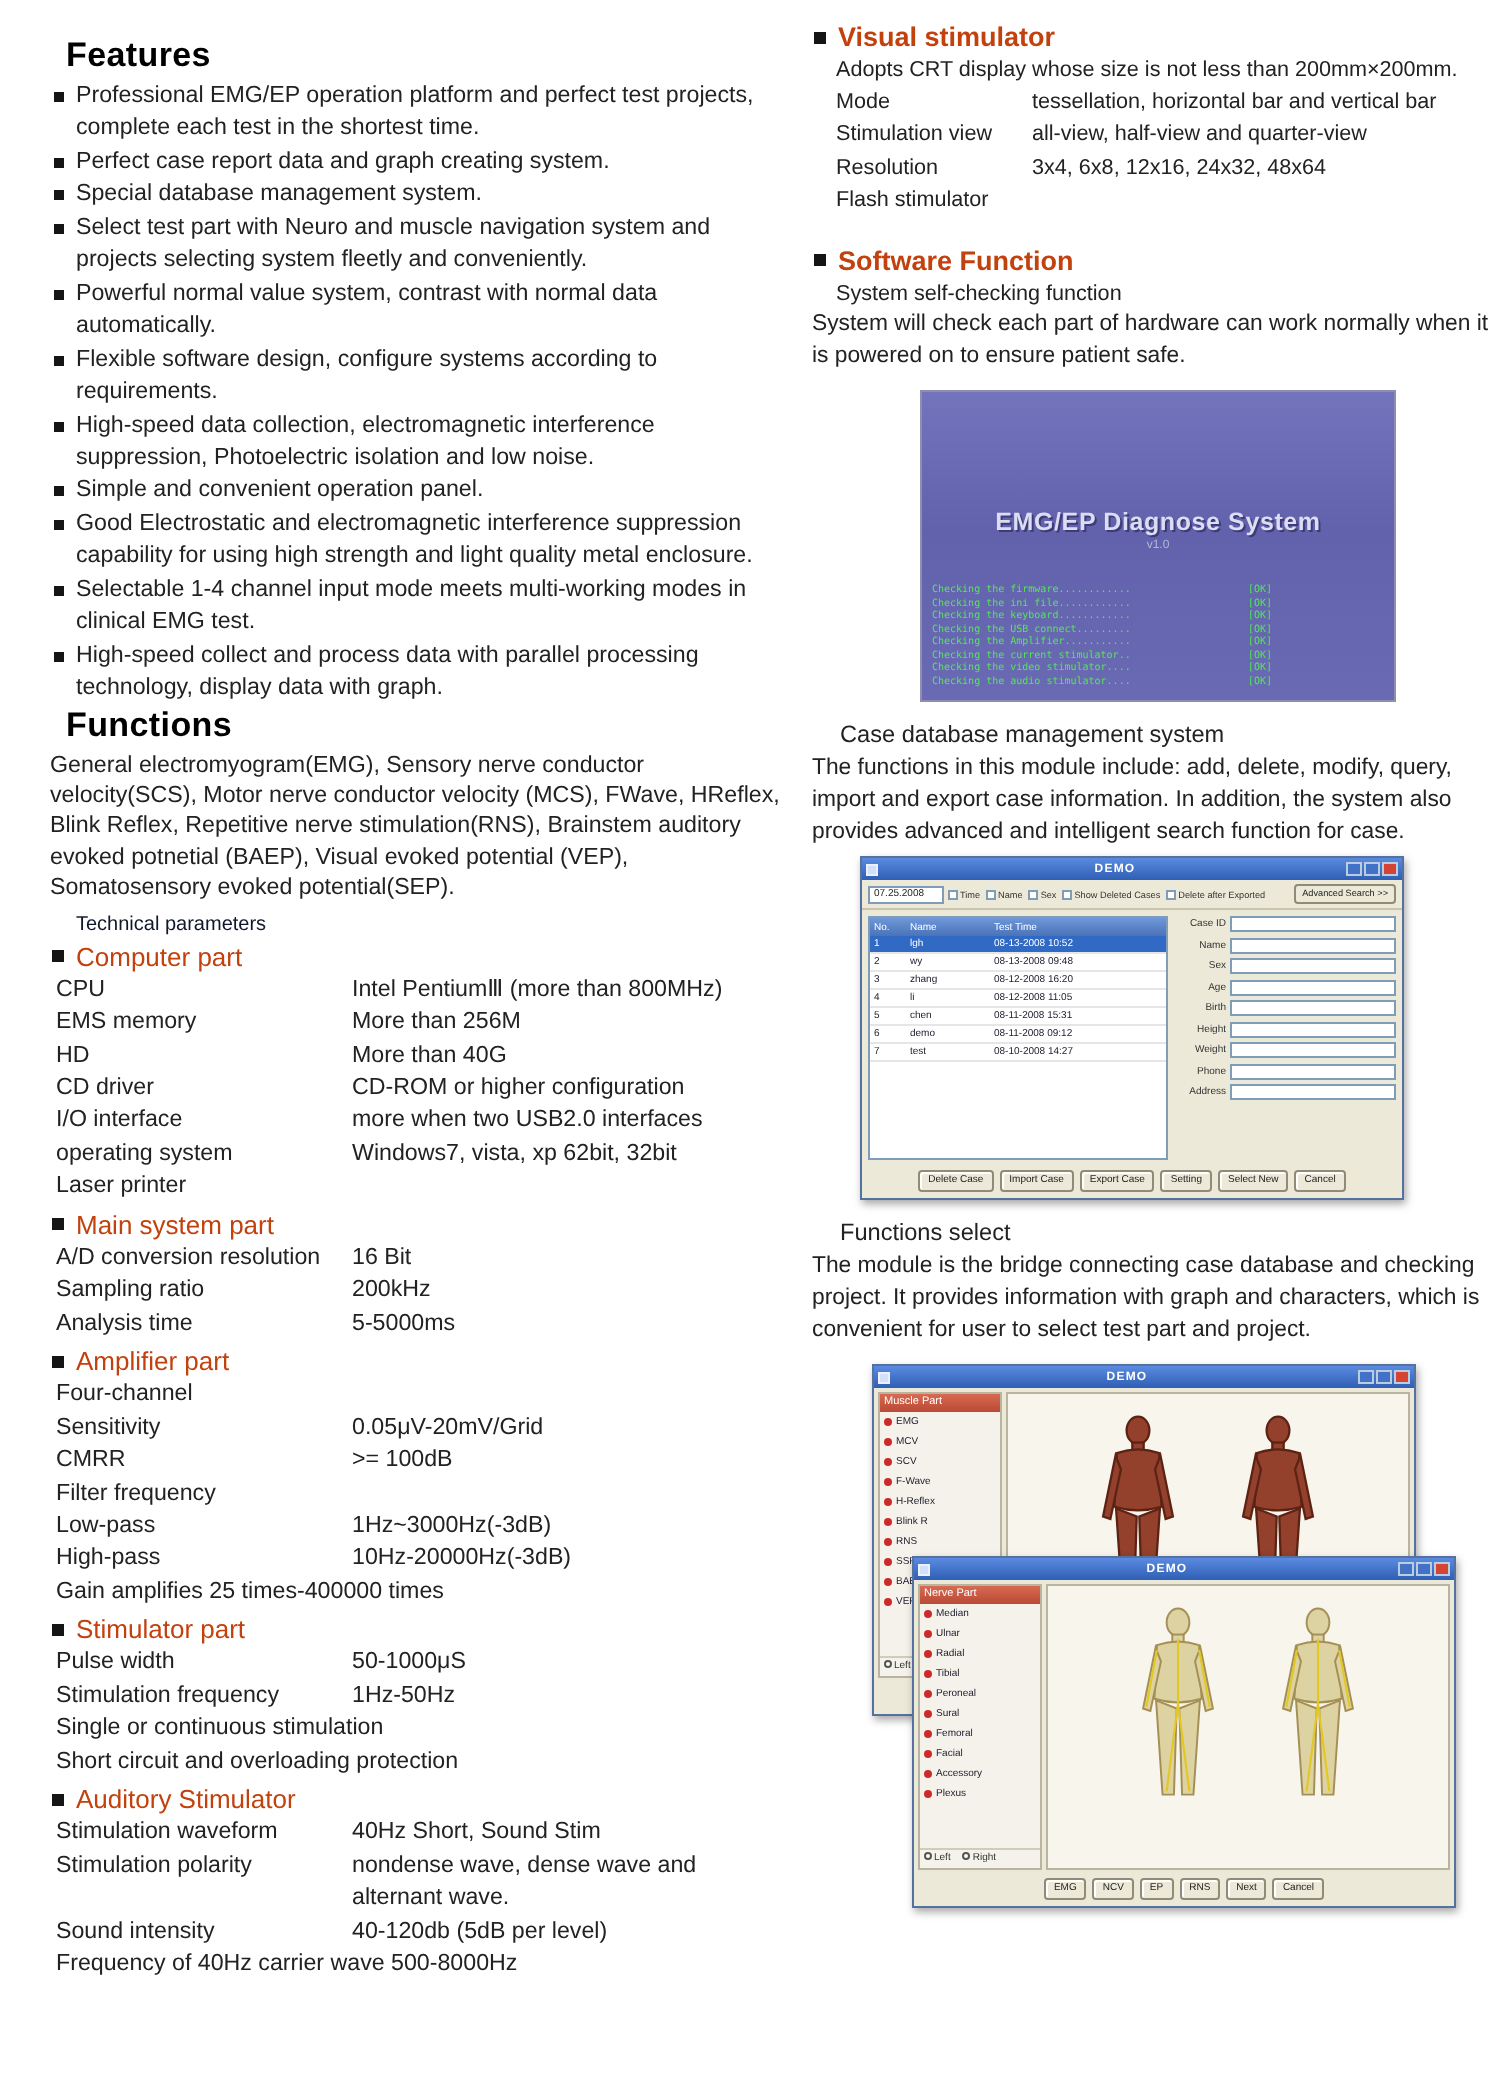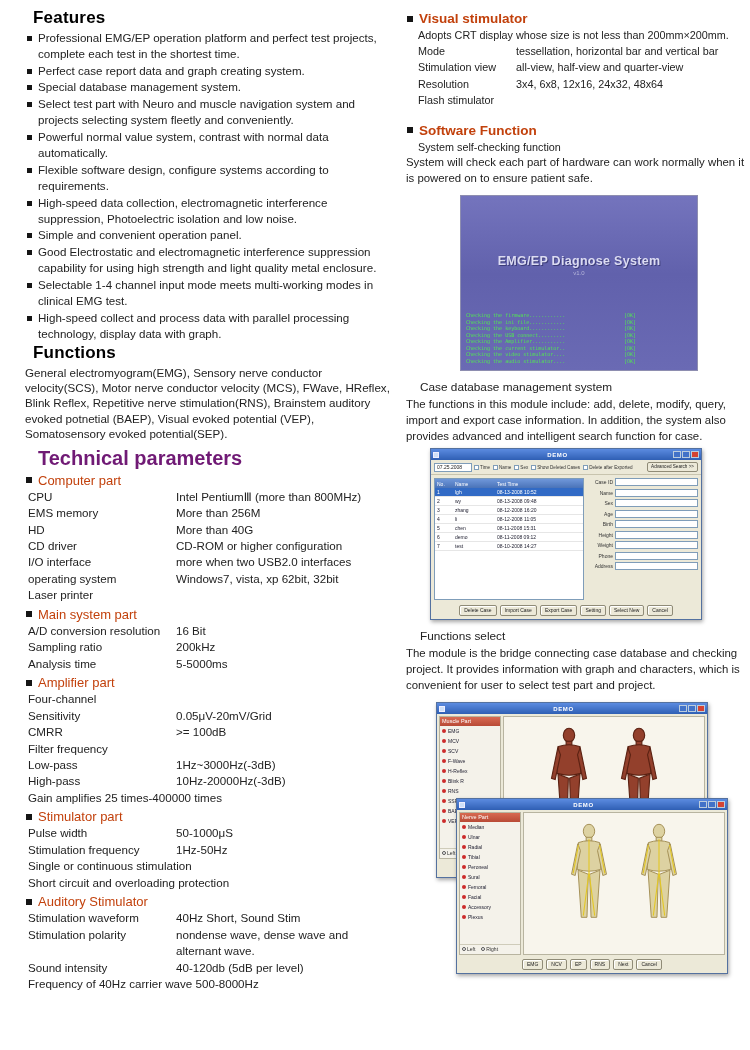--- a/index.html
+++ b/index.html
@@ -1,25 +1,25 @@
 <!DOCTYPE html>
 <html><head>
 <meta charset="utf-8">
 <style>
   *{margin:0;padding:0;box-sizing:border-box}
   html,body{width:750px;height:1050px}
   body{background:#ffffff;font-family:"Liberation Sans",sans-serif;color:#1b1b1b;position:relative;overflow:hidden}
   em,i{font-style:normal}
   ul{list-style:none}
 
-  .col-left{position:absolute;left:25px;top:8px;width:366px}
+  .col-left{position:absolute;left:25px;top:18px;width:366px}
   .col-right{position:absolute;left:406px;top:8px;width:340px}
 
   .h-big{font-size:17px;font-weight:bold;color:#000;margin:0 0 2px 8px;letter-spacing:.2px}
-  .h-mid{font-size:20px;font-weight:bold;color:#701a75;margin:5px 0 3px 13px}
+  .h-mid{font-size:10px;font-weight:normal;color:#0f172a;margin:5px 0 3px 13px}
 
   .feat li{display:flex;font-size:11.6px;line-height:1.42;color:#222}
   .sq{flex:none;width:5px;height:5px;background:#151515;margin:6px 6px 0 2px}
   .para{font-size:11.6px;line-height:1.33;color:#222}
 
   .part{display:flex;align-items:center;font-size:13px;color:#c2410c;margin:3px 0 1px}
   .part.bold{font-weight:bold;font-size:13.5px}
   .sq2{flex:none;width:6px;height:6px;background:#151515;margin:0 6px 0 1px}
 
   .rows{margin-left:3px}
@@ -30,21 +30,21 @@
   .rows-right{margin-left:12px}
   .rows-right .prow{font-size:10.8px;line-height:1.5}
   .rows-right .plabel{min-width:98px}
   .rows-right .pvalue{white-space:nowrap}
   .vintro{font-size:10.8px;line-height:1.5;margin-left:12px;color:#222}
   .col-right .para{font-size:11.4px;line-height:1.37}
   .mt14{margin-top:15px}
   .cap{font-size:11.8px;color:#222;margin:9px 0 3px 14px}
 
   
-  .boot{position:relative;width:238px;height:176px;margin:9px 0 0 54px;border:1px solid #8e8eb0;
+  .boot{position:relative;width:238px;height:156px;margin:9px 0 0 54px;border:1px solid #8e8eb0;
         background:linear-gradient(180deg,#7474bd 0%,#6161ac 45%,#6a6ab4 100%)}
   .boot-title{margin-top:58px;text-align:center;font-size:12.5px;font-weight:bold;color:#dcdcf2;
         text-shadow:1px 1px 0 #3c3c78;letter-spacing:.3px}
   .boot-ver{text-align:center;font-size:6px;color:#b6b6da;margin-top:2px}
   .boot-lines{position:absolute;left:5px;bottom:6px;width:170px}
   .bline{display:flex;justify-content:space-between;font-family:"DejaVu Sans Mono",monospace;
         font-size:5px;line-height:6.5px;color:#52e852}
 
   
   .win{background:#ece9d8;border:1px solid #54719f;box-shadow:1px 2px 4px rgba(0,0,0,.35)}

